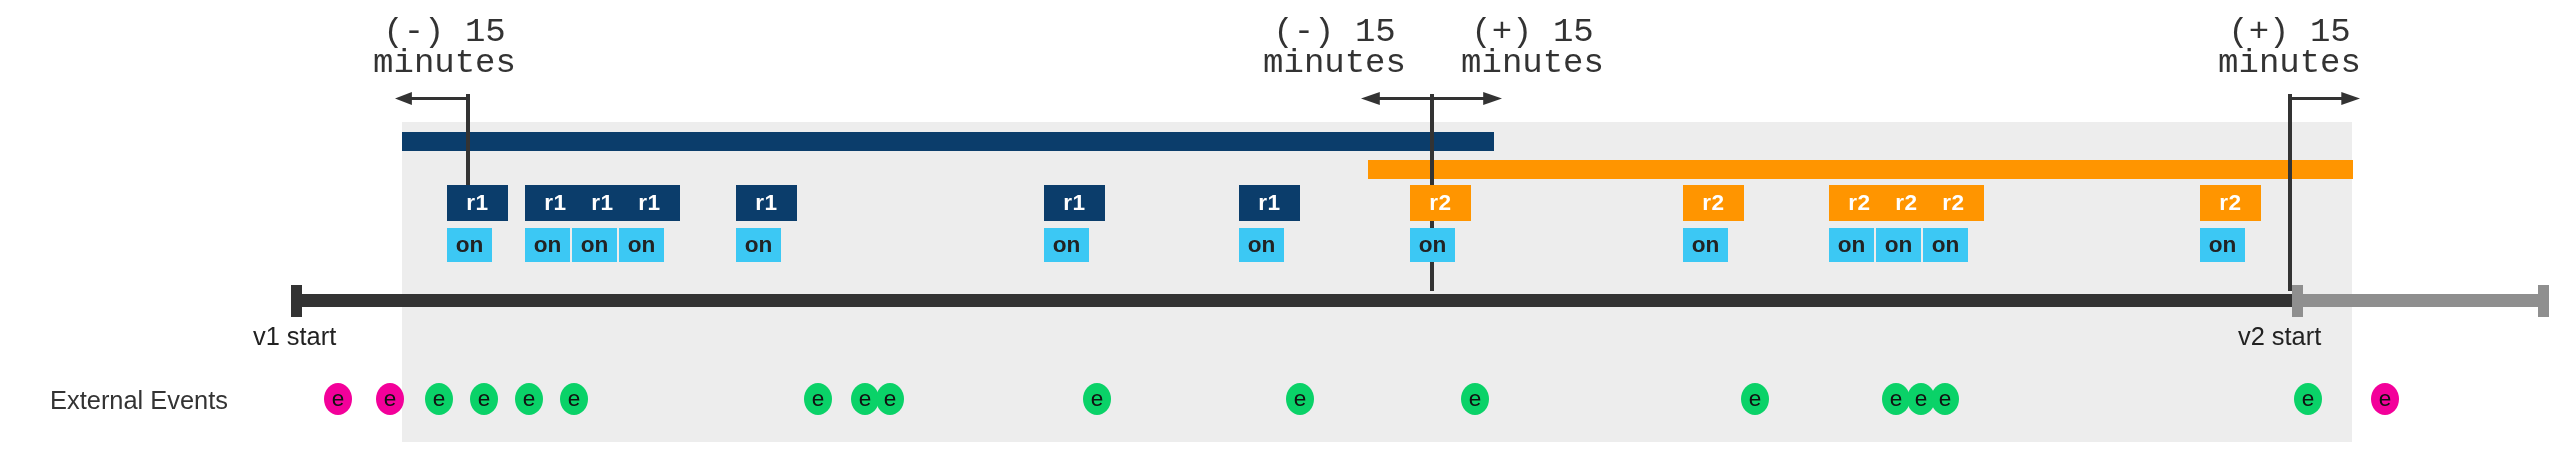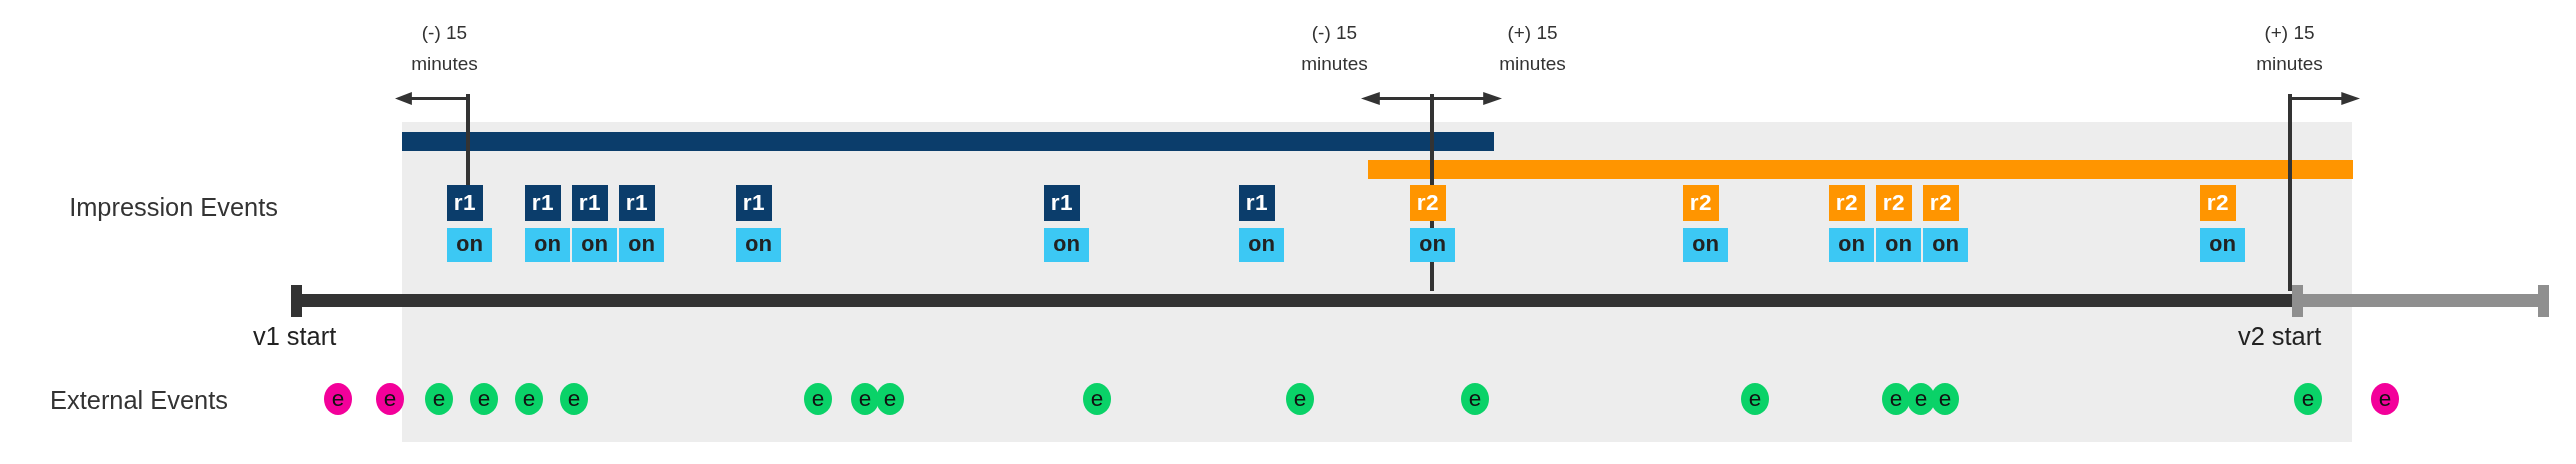--- a/index.html
+++ b/index.html
@@ -6,21 +6,21 @@
   body{width:2576px;height:464px;font-family:"Liberation Sans",sans-serif;overflow:hidden;}
   #stage{position:relative;width:2576px;height:464px;background:#ffffff;}
 
   
   .shade{position:absolute;background:#ededed;}
 
   
   .rowlabel{position:absolute;color:#333333;font-size:25.4px;font-weight:400;white-space:nowrap;text-align:right;}
 
   
-  .caption{position:absolute;color:#333333;font-size:19px;line-height:31px;text-align:center;white-space:nowrap;}
+  .caption{position:absolute;color:#333333;font-size:34px;line-height:31px;text-align:center;white-space:nowrap;font-family:Liberation Mono, monospace;}
 
   
   .bar{position:absolute;height:19px;}
   .bar.v1{background:#0b3d6b;}
   .bar.v2{background:#ff9500;}
 
   
   .vline{position:absolute;width:3.8px;background:#333333;}
 
   
@@ -28,26 +28,26 @@
 
   
   .axis{position:absolute;height:13px;}
   .axis.dark{background:#333333;}
   .axis.light{background:#8f8f8f;}
   .cap{position:absolute;width:11.3px;height:32px;}
   .cap.dark{background:#333333;}
   .cap.light{background:#8f8f8f;}
 
   
-  .ebox{position:absolute;width:36px;height:36px;display:flex;align-items:center;justify-content:center;
+  .ebox{position:absolute;width:61px;height:36px;display:flex;align-items:center;justify-content:center;
         color:#ffffff;font-size:22.6px;font-weight:600;letter-spacing:0.5px;}
   .ebox.r1{background:#0b3d6b;}
   .ebox.r2{background:#ff9500;}
   .obox{position:absolute;width:45px;height:34px;display:flex;align-items:center;justify-content:center;
-        background:#3cc8f4;color:#222222;font-size:22.6px;font-weight:600;font-family:Liberation Mono, monospace;}
+        background:#3cc8f4;color:#222222;font-size:22.6px;font-weight:600;}
 
   
   .epill{position:absolute;width:28px;height:32px;border-radius:50%;display:flex;align-items:center;
          justify-content:center;color:#111111;font-size:22.6px;font-weight:500;}
   .epill.green{background:#0ad268;}
   .epill.pink{background:#f3009a;}
 
   .startlabel{position:absolute;color:#222222;font-size:25.4px;white-space:nowrap;}
 </style>
 </head>
@@ -88,21 +88,20 @@
   <div class="caption" style="left:2205px;top:17px;width:169px;">
     <span>(+) 15</span><br>
     <span>minutes</span>
   </div>
   <svg class="arrowsvg" style="left:2289px;top:89px;" width="71" height="19" viewBox="0 0 76 20">
     <path d="M0 10 L60 10" stroke="#333333" stroke-width="3" fill="none"></path>
     <path d="M76 10 L56 3 L56 17 Z" fill="#333333"></path>
   </svg>
   <div class="vline" style="left:2288px;top:94px;height:197px;"></div>
 
-  <div class="rowlabel" style="left:0px;top:193px;width:278px;">Impression Events</div>
   <div class="rowlabel" style="left:0px;top:386px;width:278px;text-align:center;">External Events</div>
 
   <div id="impression-row">
       <div class="ebox r1" style="left: 447px; top: 185px;">r1</div>
       <div class="obox" style="left: 447px; top: 228px;">on</div>
       <div class="ebox r1" style="left: 525px; top: 185px;">r1</div>
       <div class="obox" style="left: 525px; top: 228px;">on</div>
       <div class="ebox r1" style="left: 572px; top: 185px;">r1</div>
       <div class="obox" style="left: 572px; top: 228px;">on</div>
       <div class="ebox r1" style="left: 619px; top: 185px;">r1</div>

